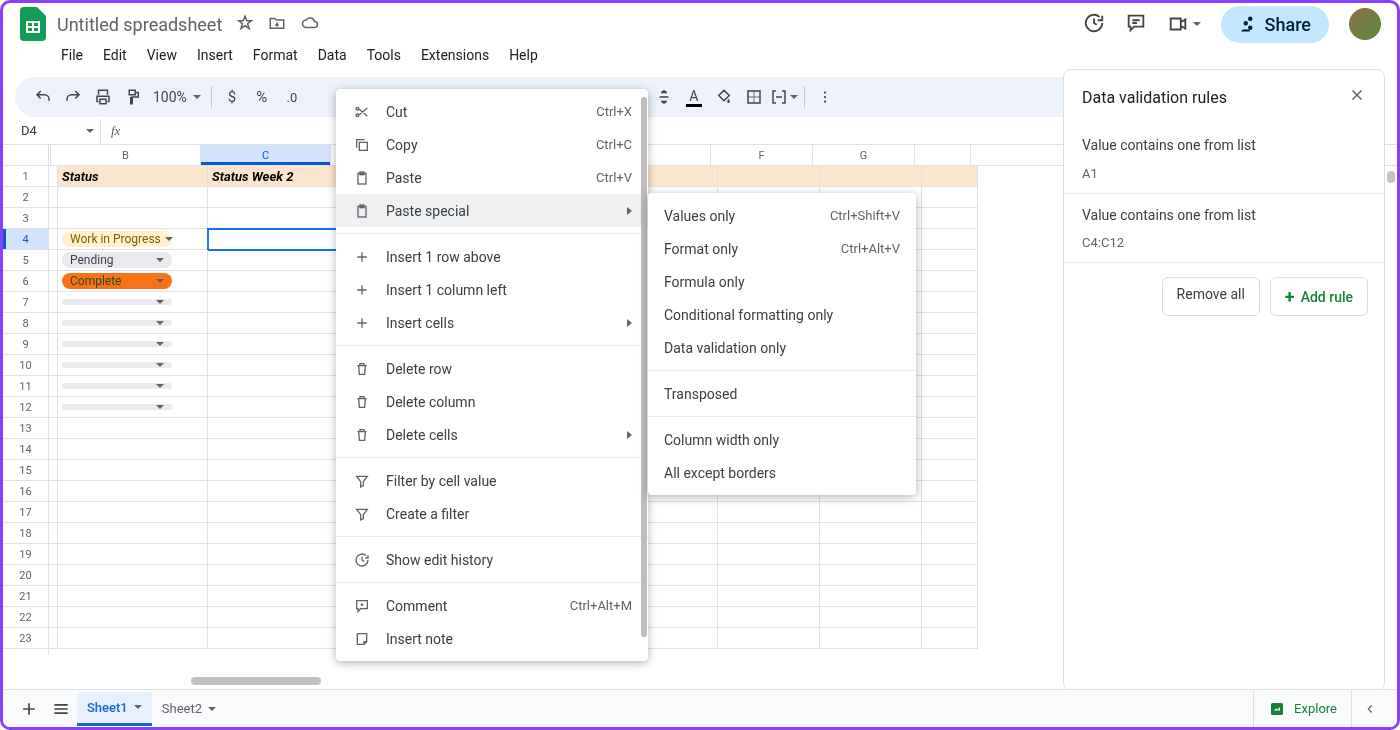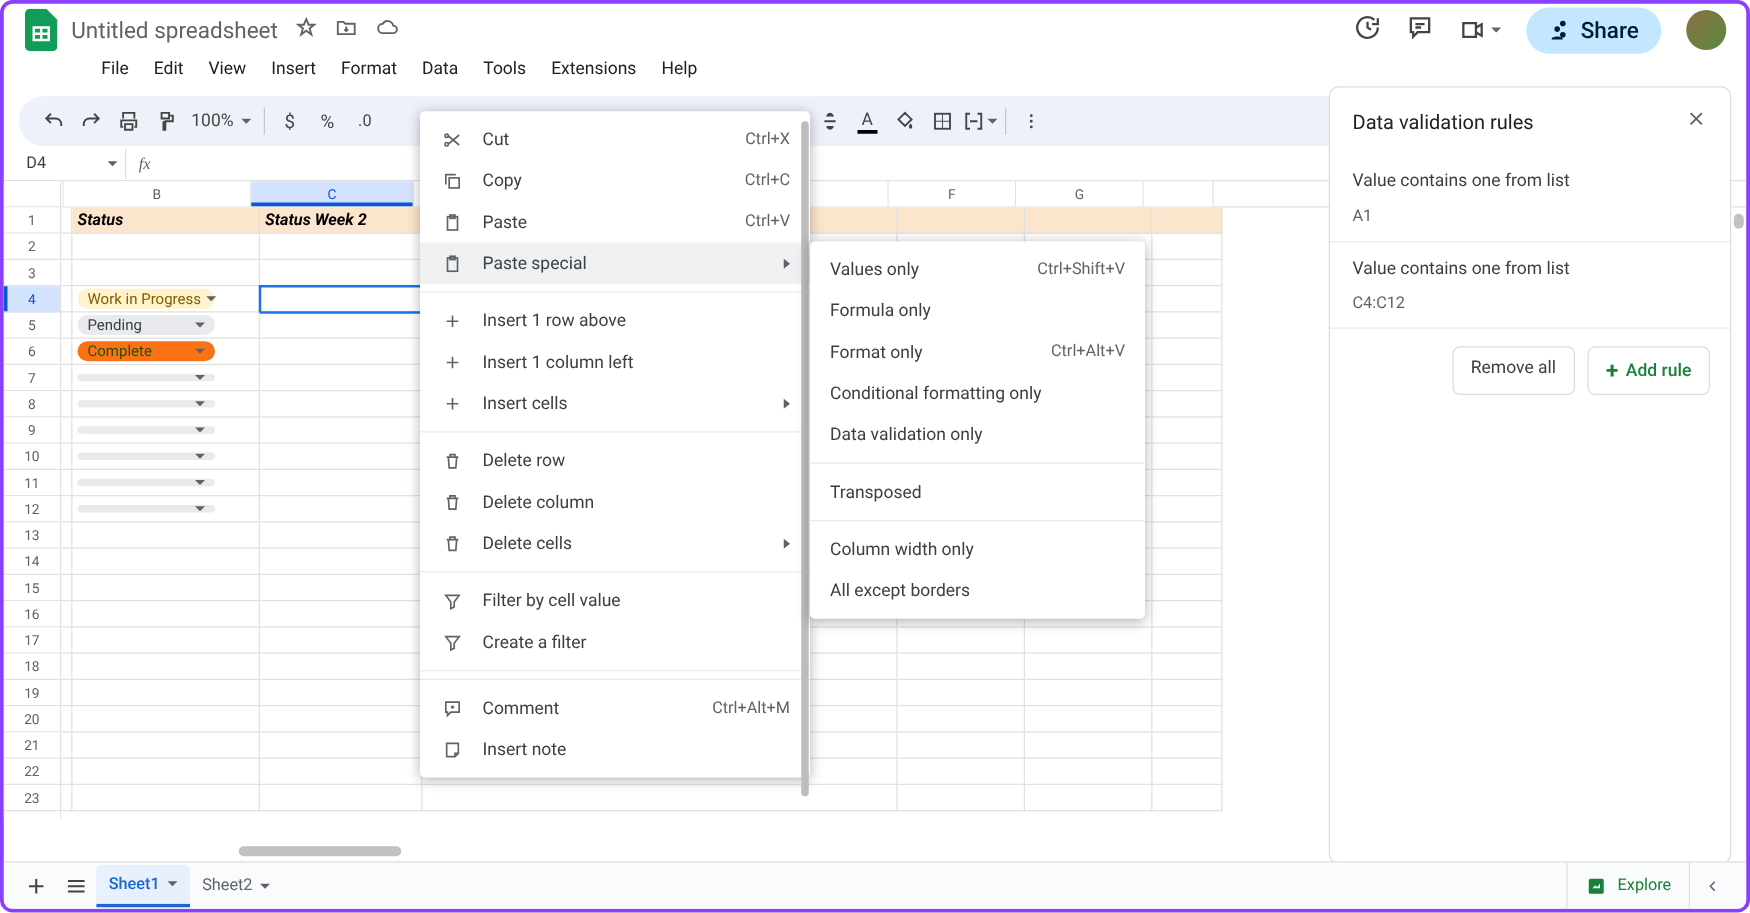--- a/index.html
+++ b/index.html
@@ -8,21 +8,21 @@
 
 .titlebar { display: flex; align-items: center; padding: 6px 16px 0 16px; height: 36px; }
 .sheets-logo { width: 28px; height: 36px; display:flex; align-items:center; justify-content:center;}
 .doc-name { font-size: 18px; color: #5f6368; margin-left: 10px; }
 .title-icons { display: flex; gap: 14px; margin-left: 14px; color:#5f6368; }
 .title-right { margin-left:auto; display:flex; align-items:center; gap:20px; color:#444;}
 .share-btn { background:#c2e7ff; border-radius: 40px; padding: 8px 18px; display:flex; align-items:center; gap:8px; font-size:18px; font-weight:500; color:#001d35;}
 .avatar { width:32px; height:32px; border-radius:50%; background: linear-gradient(135deg,#8b6f47,#5a8a3a); }
 
 
-.menubar { display:flex; gap: 4px; padding: 0 16px 0 70px; height: 32px; align-items:center; font-size:14px; color:#202124;}
+.menubar { display:flex; gap: 4px; padding: 0 16px 0 50px; height: 32px; align-items:center; font-size:14px; color:#202124;}
 .menubar span { padding: 4px 8px; border-radius:4px; }
 
 
 .toolbar-wrap { padding: 6px 12px 0 12px; }
 .toolbar { background:#edf2fa; border-radius: 24px; height: 40px; display:flex; align-items:center; padding: 0 14px; gap: 2px; color:#444746; position:relative;}
 .tool { width:28px; height:28px; display:flex; align-items:center; justify-content:center; border-radius:4px;}
 .tool svg { width:18px; height:18px; }
 .divider { width:1px; height:22px; background:#c7c7c7; margin: 0 4px;}
 .zoom-box { font-size:14px; padding:0 4px; display:flex; align-items:center; gap:6px;}
 .toolbar-collapse { margin-left:auto; }
@@ -637,20 +637,28 @@
     </div>
     <div class="ctx-item">
       <span class="ctx-icon">
         <svg width="16" height="16" viewBox="0 0 24 24">
           <path fill="none" stroke="#5f6368" stroke-width="2" d="M4 5h16l-6 8v6l-4 2v-8z"></path>
         </svg>
       </span>
       <span>Create a filter</span>
     </div>
     <div class="ctx-sep"></div>
+    <div class="ctx-item">
+      <span class="ctx-icon">
+        <svg width="16" height="16" viewBox="0 0 24 24">
+          <path fill="none" stroke="#5f6368" stroke-width="2" d="M12 7v5l3 2m6-2a9 9 0 11-3-6.7M21 5v4h-4"></path>
+        </svg>
+      </span>
+      <span>Show edit history</span>
+    </div>
     <div class="ctx-sep"></div>
     <div class="ctx-item">
       <span class="ctx-icon">
         <svg width="16" height="16" viewBox="0 0 24 24">
           <path fill="none" stroke="#5f6368" stroke-width="2" d="M4 4h16v12H10l-4 4v-4H4z"></path>
           <path stroke="#5f6368" stroke-width="2" d="M12 8v4M10 10h4"></path>
         </svg>
       </span>
       <span>Comment</span>
       <span class="ctx-shortcut">Ctrl+Alt+M</span>
@@ -665,25 +673,25 @@
     </div>
   </div>
 <div class="ctx-highlight" style="left:336px; top:186px; width:304px; height:37px;"></div>
 
 <div class="submenu" id="submenu">
     <div class="sub-item">
       <span>Values only</span>
       <span class="sub-shortcut">Ctrl+Shift+V</span>
     </div>
     <div class="sub-item">
-      <span>Formula only</span>
-    </div>
-    <div class="sub-item">
       <span>Format only</span>
       <span class="sub-shortcut">Ctrl+Alt+V</span>
+    </div>
+    <div class="sub-item">
+      <span>Formula only</span>
     </div>
     <div class="sub-item">
       <span>Conditional formatting only</span>
     </div>
     <div class="sub-item">
       <span>Data validation only</span>
     </div>
     <div class="ctx-sep"></div>
     <div class="sub-item">
       <span>Transposed</span>

